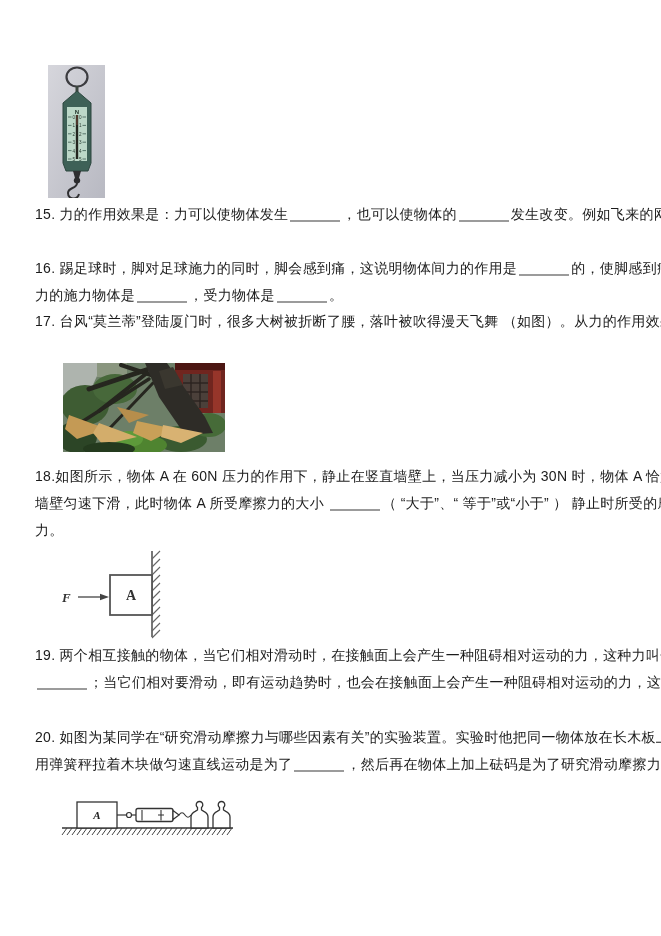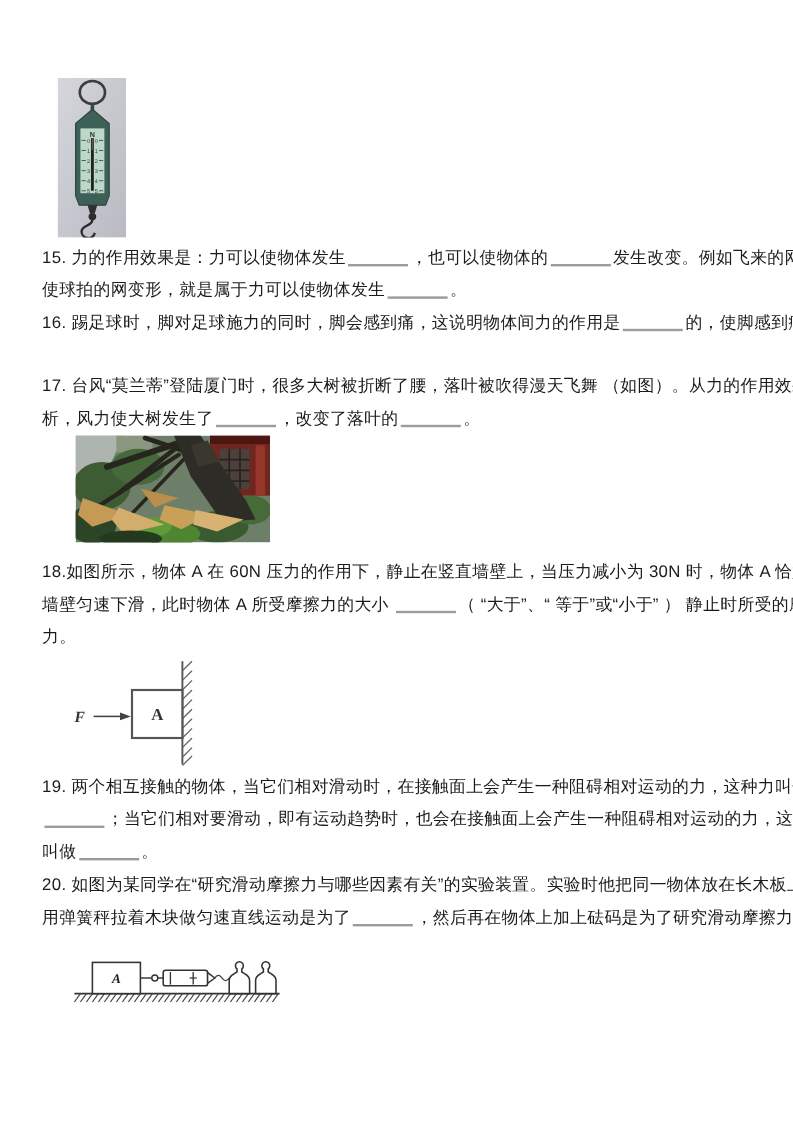--- a/index.html
+++ b/index.html
@@ -77,30 +77,29 @@
       </g>
 
       <polygon points="25,106 33,106 31,113 27,113" fill="#2e2e30"></polygon>
       <ellipse cx="29" cy="115.5" rx="3.2" ry="3" fill="#2c2c2e"></ellipse>
       <path d="M29,118 c0,6 -9,4 -9,10 c0,6 9,8 11,1" fill="none" stroke="#2f2f31" stroke-width="2"></path>
     </svg>
   </div>
 
   <div class="q" style="top:201px;">
     <div class="qline">15. 力的作用效果是：力可以使物体发生<span class="blank"></span>，也可以使物体的<span class="blank"></span>发生改变。例如飞来的网球</div>
-    <div class="qline">使球拍的网变形，就是属于力可以使物体发生<span class="blank"></span>。</div>
   </div>
 
   <div class="q" style="top:255px;">
     <div class="qline">16. 踢足球时，脚对足球施力的同时，脚会感到痛，这说明物体间力的作用是<span class="blank"></span>的，使脚感到痛的</div>
+    <div class="qline">力的施力物体是<span class="blank"></span>，受力物体是<span class="blank"></span>。</div>
   </div>
 
   <div class="q" style="top:308px;">
     <div class="qline">17. 台风“莫兰蒂”登陆厦门时，很多大树被折断了腰，落叶被吹得漫天飞舞 （如图）。从力的作用效果分</div>
-    <div class="qline">析，风力使大树发生了<span class="blank"></span>，改变了落叶的<span class="blank"></span>。</div>
   </div>
 
   <div class="figure" style="left:63px;top:363px;">
     <svg width="162" height="89" viewBox="0 0 162 89">
       <rect x="0" y="0" width="162" height="89" fill="#6d7f68"></rect>
 
       <polygon points="0,0 40,0 28,26 0,32" fill="#aeb4ae"></polygon>
       <rect x="34" y="0" width="30" height="14" fill="#8a967f"></rect>
 
       <ellipse cx="22" cy="42" rx="24" ry="20" fill="#3e5c33"></ellipse>
@@ -173,21 +172,20 @@
 
       <line x1="28" y1="52" x2="52" y2="52" stroke="#444" stroke-width="1.3"></line>
       <polygon points="59,52 50,48.8 50,55.2" fill="#444"></polygon>
       <text x="12" y="57" font-size="13" font-style="italic" font-weight="bold" font-family="Liberation Serif, DejaVu Serif, serif" fill="#333">F</text>
     </svg>
   </div>
 
   <div class="q" style="top:642px;">
     <div class="qline">19. 两个相互接触的物体，当它们相对滑动时，在接触面上会产生一种阻碍相对运动的力，这种力叫做</div>
     <div class="qline"><span class="blank"></span>；当它们相对要滑动，即有运动趋势时，也会在接触面上会产生一种阻碍相对运动的力，这种力</div>
-    <div class="qline">叫做<span class="blank"></span>。</div>
   </div>
 
   <div class="q" style="top:724px;">
     <div class="qline">20. 如图为某同学在“研究滑动摩擦力与哪些因素有关”的实验装置。实验时他把同一物体放在长木板上，</div>
     <div class="qline">用弹簧秤拉着木块做匀速直线运动是为了<span class="blank"></span>，然后再在物体上加上砝码是为了研究滑动摩擦力大小</div>
   </div>
 
   <div class="figure" style="left:55px;top:795px;">
     <svg width="195" height="45" viewBox="0 0 195 45">
 

